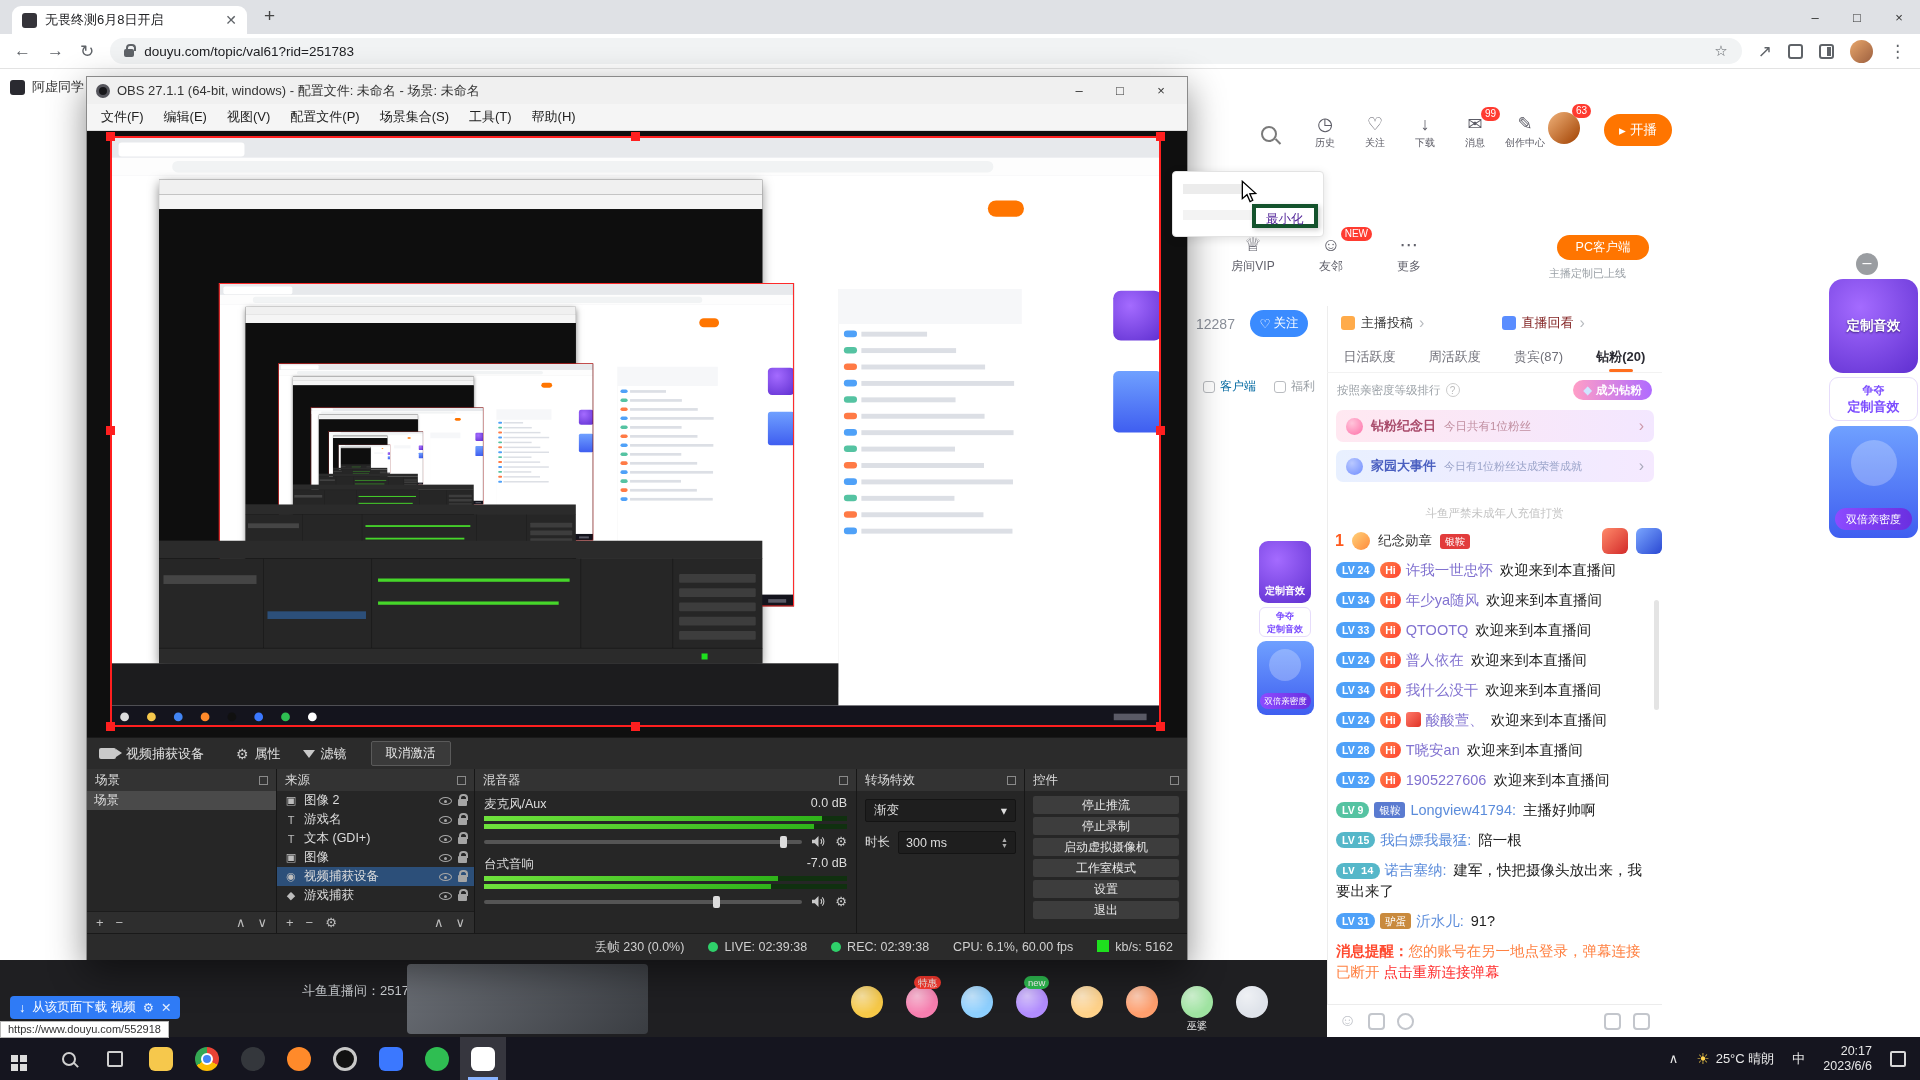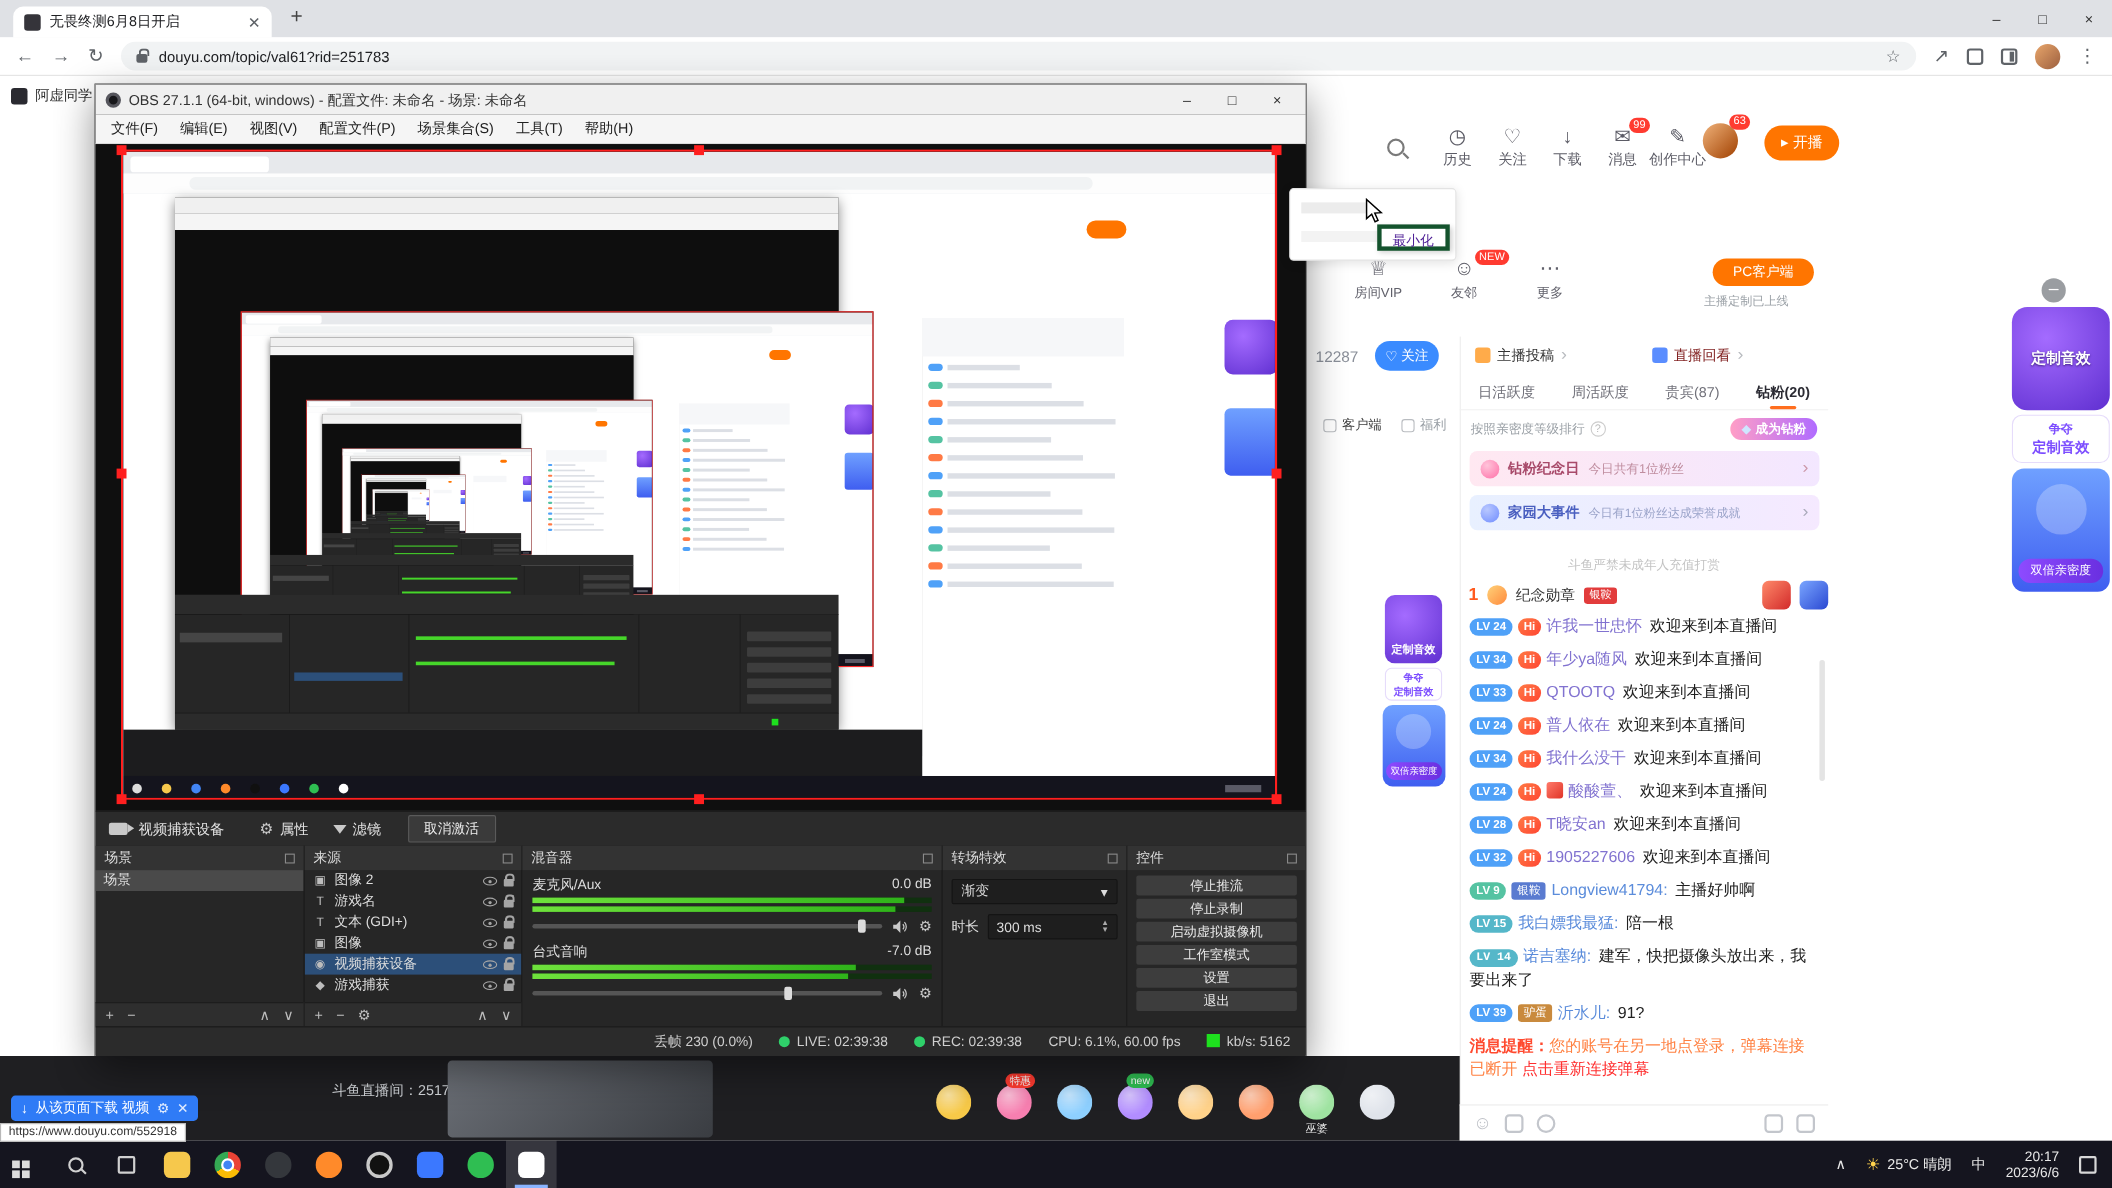--- a/index.html
+++ b/index.html
@@ -72,21 +72,21 @@
 #obs-status{position:absolute;left:0;top:856px;width:1100px;height:27px;background:#2b2b2b;border-top:1px solid #191919;display:flex;align-items:center;justify-content:flex-end;gap:24px;padding:0 14px;color:#cfcfcf;font-size:12.5px}
 .dot{width:10px;height:10px;border-radius:50%;display:inline-block;margin-right:6px;vertical-align:-1px}
 .gsq{width:12px;height:12px;background:#1ee01e;display:inline-block;margin-right:6px;vertical-align:-1px}
 
 .mini{position:absolute;left:0;top:0;width:1920px;height:1080px;background:#fff;overflow:hidden}
 .mini-scale{position:absolute;left:0;top:0;width:1920px;height:1080px;transform:scale(.5474,.5472);transform-origin:0 0}
 .mini-cap{position:absolute;left:109px;top:135px;width:1051px;height:591px;border:2px solid #ff2b2b;background:#0d0d0d;overflow:hidden}
 
 .tn-item{display:flex;flex-direction:column;align-items:center;width:46px;position:relative;color:#5c5c66}
 .tn-ico{font-size:18px;line-height:20px}
-.tn-label{font-size:13px;margin-top:2px;white-space:nowrap}
+.tn-label{font-size:10px;margin-top:2px;white-space:nowrap}
 .tn-badge{position:absolute;top:-7px;right:-2px;background:#ff3b30;color:#fff;font-size:10px;border-radius:8px;padding:0 4px;line-height:14px}
 .ra-item{display:flex;flex-direction:column;align-items:center;width:78px;position:relative;color:#61616b}
 .ra-ico{font-size:19px;line-height:22px}
 .ra-label{font-size:12px;margin-top:2px;white-space:nowrap}
 .ptab{font-size:13px;color:#707079;padding:6px 0;position:relative}
 .ptab.active{color:#2b2b33;font-weight:bold}
 .ptab.active::after{content:"";position:absolute;left:25%;right:25%;bottom:0;height:3px;border-radius:2px;background:#ff6e1e}
 #chat-list{position:absolute;left:1327px;top:558px;width:335px;height:446px;overflow:hidden;padding:2px 9px;z-index:2}
 .chat-row{font-size:14.5px;line-height:21px;margin-bottom:9px;color:#222;word-break:break-all}
 .lv{display:inline-block;height:16px;line-height:16px;border-radius:8px;padding:0 6px;color:#fff;font-size:10.5px;font-weight:bold;margin-right:5px;vertical-align:1px}
@@ -218,21 +218,21 @@
   <div class="a" style="left:1252px;top:204px;height:24px;padding:0 10px;background:#fff;border:4px solid #14532d;box-shadow:2px 2px 5px rgba(0,0,0,.2);font-size:12.5px;color:#4c1d95;line-height:22px;z-index:9">最小化</div>
   <svg class="a" style="left:1240px;top:180px;z-index:10" width="18" height="24" viewBox="0 0 12 18">
     <path d="M1 1 L1 14 L4.5 11 L6.8 16.2 L8.8 15.2 L6.6 10.3 L11 10 Z" fill="#fff" stroke="#000" stroke-width="1"></path>
   </svg>
 
   <div class="a" style="left:1196px;top:316px;font-size:14px;color:#8a8f99;z-index:1">12287</div>
   <div class="a" style="left:1250px;top:310px;width:58px;height:27px;background:#3a8bff;border-radius:14px;color:#fff;font-size:12.5px;display:flex;align-items:center;justify-content:center;gap:3px;z-index:1">
     <span>♡</span>
       <span>关注</span>
   </div>
-  <div class="a" style="left:1203px;top:378px;font-size:12px;color:#404040;display:flex;gap:5px;align-items:center;z-index:1">
+  <div class="a" style="left:1203px;top:378px;font-size:12px;color:#0369a1;display:flex;gap:5px;align-items:center;z-index:1">
     <span style="width:12px;height:12px;border:1.5px solid #b9bcc0;border-radius:3px;display:inline-block"></span>
     <span>客户端</span>
   </div>
   <div class="a" style="left:1274px;top:378px;font-size:12px;color:#9aa0a6;display:flex;gap:5px;align-items:center;z-index:1">
     <span style="width:12px;height:12px;border:1.5px solid #b9bcc0;border-radius:3px;display:inline-block"></span>
     <span>福利</span>
   </div>
 
   <div class="a" style="left:1259px;top:541px;width:52px;height:62px;border-radius:9px;background:radial-gradient(circle at 35% 30%,#a46bff,#5f2fd0);color:#fff;font-size:10px;font-weight:bold;display:flex;align-items:flex-end;justify-content:center;padding-bottom:5px;z-index:2">定制音效</div>
   <div class="a" style="left:1259px;top:607px;width:52px;height:30px;border-radius:6px;background:#fff;border:1px solid #e6dcfb;color:#7c4dff;font-weight:bold;font-size:9px;text-align:center;line-height:1.4;padding-top:2px;z-index:2">
@@ -298,21 +298,21 @@
       <div class="chat-row welcome"><span class="lv" style="background: rgb(79, 161, 248);">LV 34</span><span class="hi">Hi</span><span class="cname">年少ya随风</span><span class="ctext">欢迎来到本直播间</span></div>
       <div class="chat-row welcome"><span class="lv" style="background: rgb(79, 161, 248);">LV 33</span><span class="hi">Hi</span><span class="cname">QTOOTQ</span><span class="ctext">欢迎来到本直播间</span></div>
       <div class="chat-row welcome"><span class="lv" style="background: rgb(79, 161, 248);">LV 24</span><span class="hi">Hi</span><span class="cname">普人依在</span><span class="ctext">欢迎来到本直播间</span></div>
       <div class="chat-row welcome"><span class="lv" style="background: rgb(79, 161, 248);">LV 34</span><span class="hi">Hi</span><span class="cname">我什么没干</span><span class="ctext">欢迎来到本直播间</span></div>
       <div class="chat-row welcome"><span class="lv" style="background: rgb(79, 161, 248);">LV 24</span><span class="hi">Hi</span><span class="extra"></span><span class="cname">酸酸萱、</span><span class="ctext">欢迎来到本直播间</span></div>
       <div class="chat-row welcome"><span class="lv" style="background: rgb(79, 161, 248);">LV 28</span><span class="hi">Hi</span><span class="cname">T晓安an</span><span class="ctext">欢迎来到本直播间</span></div>
       <div class="chat-row welcome"><span class="lv" style="background: rgb(79, 161, 248);">LV 32</span><span class="hi">Hi</span><span class="cname">1905227606</span><span class="ctext">欢迎来到本直播间</span></div>
       <div class="chat-row talk"><span class="lv" style="background: rgb(85, 195, 162);">LV 9</span><span class="fanb" style="background: rgb(90, 123, 208);">银鞍</span><span class="cname">Longview41794:</span><span class="ctext">主播好帅啊</span></div>
       <div class="chat-row talk"><span class="lv" style="background: rgb(85, 183, 201);">LV 15</span><span class="cname">我白嫖我最猛:</span><span class="ctext">陪一根</span></div>
       <div class="chat-row talk"><span class="lv" style="background: rgb(85, 183, 201); font-family: Liberation Mono, monospace;">LV 14</span><span class="cname">诺吉塞纳:</span><span class="ctext">建军，快把摄像头放出来，我要出来了</span></div>
-      <div class="chat-row talk"><span class="lv" style="background: rgb(79, 161, 248);">LV 39</span><span class="fanb" style="background: rgb(201, 138, 61);">驴蛋</span><span class="cname">沂水儿:</span><span class="ctext">91?</span></div>
+      <div class="chat-row talk"><span class="lv" style="background: rgb(79, 161, 248);">LV 31</span><span class="fanb" style="background: rgb(201, 138, 61);">驴蛋</span><span class="cname">沂水儿:</span><span class="ctext">91?</span></div>
       <div class="chat-row"><span class="notice-label">消息提醒：</span><span class="notice-text">您的账号在另一地点登录，弹幕连接已断开 </span><span class="notice-link">点击重新连接弹幕</span></div>
     </div>
   <div class="a" style="left:1654px;top:600px;width:5px;height:110px;border-radius:3px;background:#e4e4e4;z-index:3"></div>
   <div class="a" style="left:1327px;top:1004px;width:335px;height:33px;background:#fff;border-top:1px solid #ececec;display:flex;align-items:center;gap:12px;padding:0 12px;color:#c0c3c9;z-index:11">
     <span style="font-size:17px">☺</span>
     <span class="in-sq"></span>
     <span class="in-sq" style="border-radius:50%"></span>
     <span style="margin-left:auto" class="in-sq"></span>
     <span class="in-sq"></span>
   </div>

